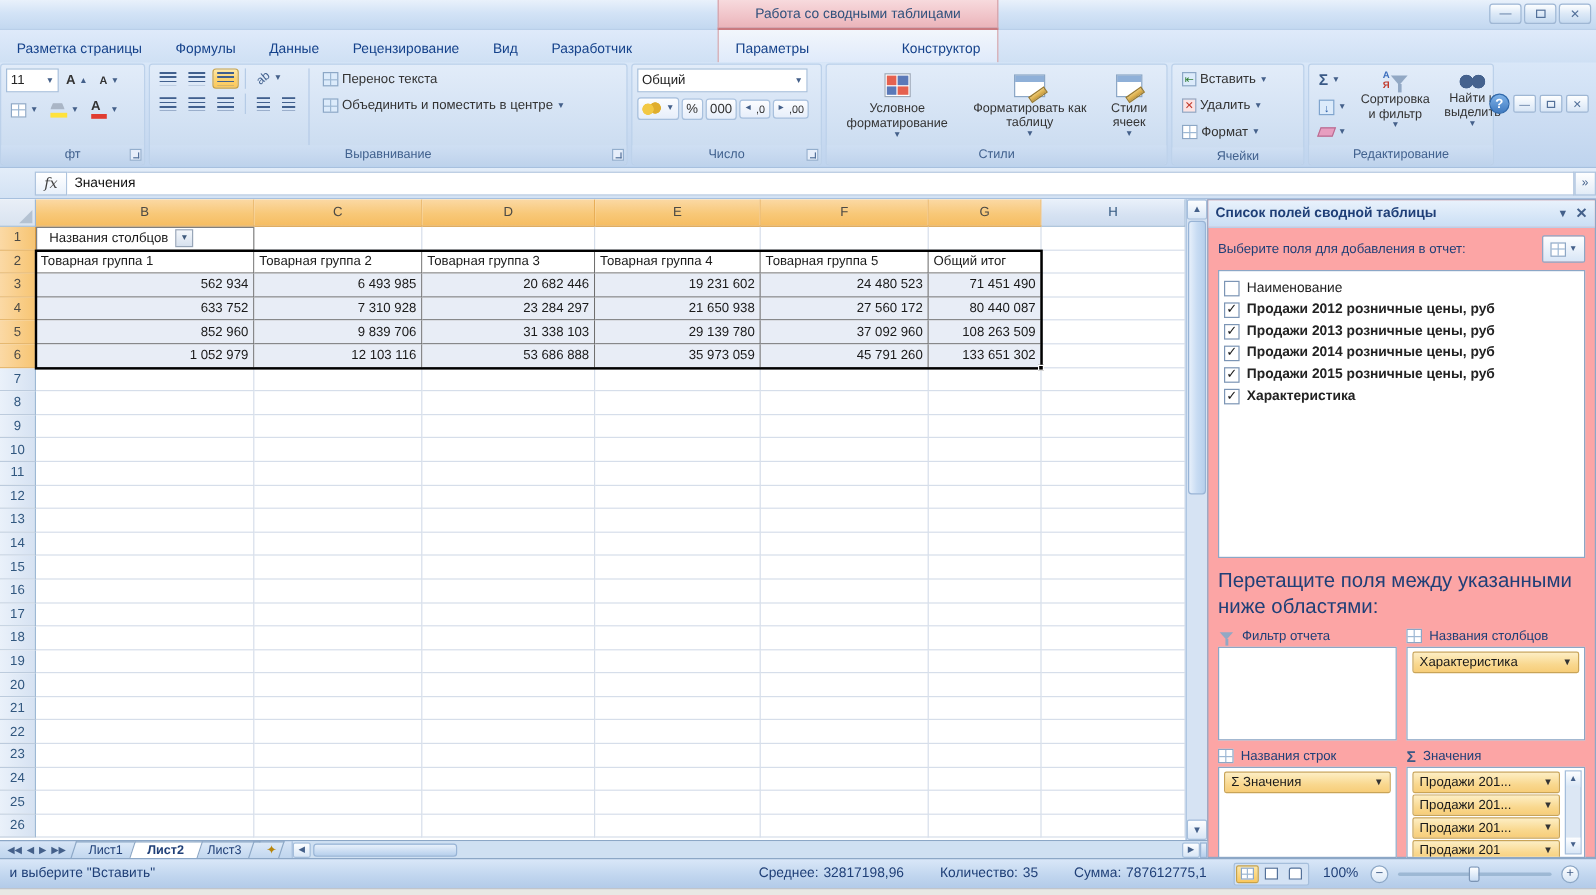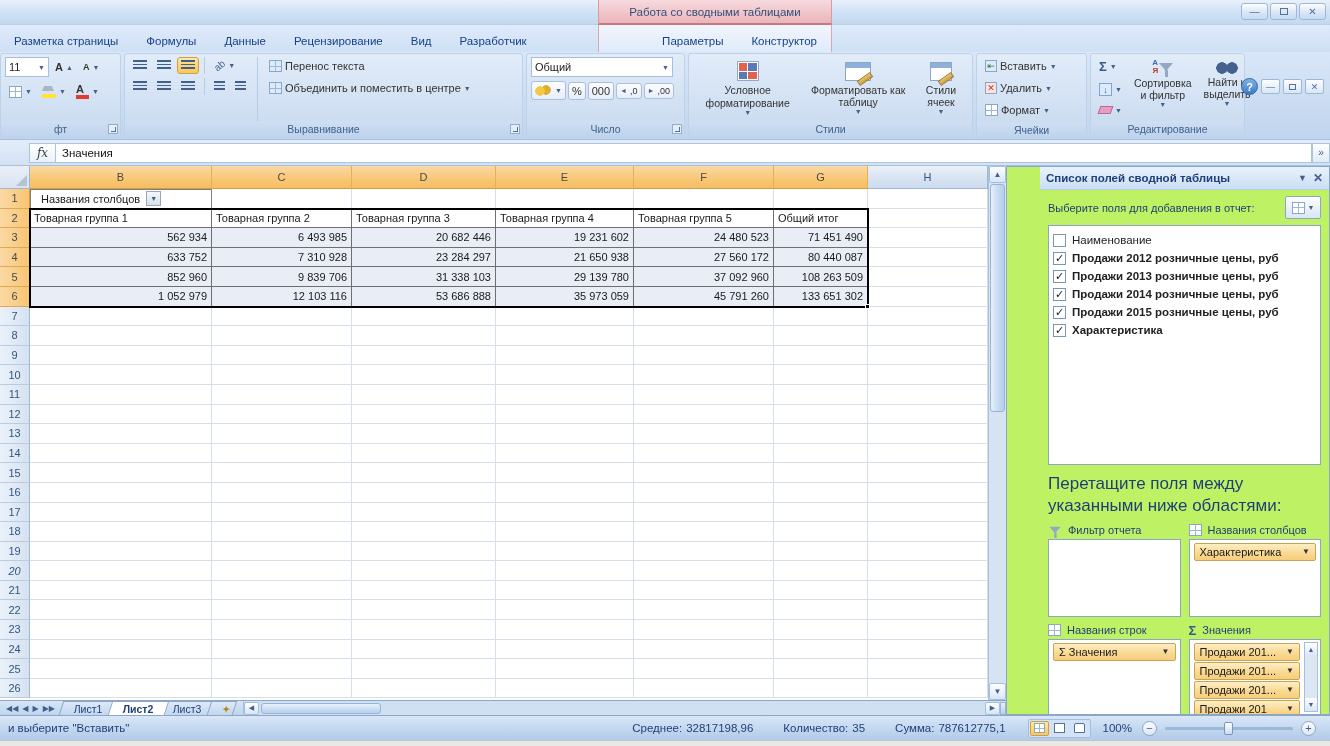--- a/index.html
+++ b/index.html
@@ -17,21 +17,21 @@
   .winctl { position:absolute; right:4px; top:3px; display:flex; gap:2px; }
   .wbtn { width:27px; height:17px; border:1px solid #9fb7d4; border-radius:3px;
     background:linear-gradient(#fdfeff,#dce9f7 50%,#c6daf0); color:#53719a; font-size:10px;
     display:flex; align-items:center; justify-content:center; }
   .wbtn .sq { width:8px; height:7px; border:1px solid #53719a; display:block; }
 
   
   .tabrow { position:absolute; left:0; top:25px; width:1330px; height:27px;
     background:linear-gradient(#dfeafa,#cfe0f4); display:flex; align-items:flex-end; }
   .rtab { padding:4px 14px 5px; font-size:11.5px; color:#15428b; white-space:nowrap; }
-  .ctxtabs { position:absolute; left:598px; top:25px; width:234px; height:27px; display:flex; justify-content:flex-end; align-items:flex-end;
+  .ctxtabs { position:absolute; left:598px; top:25px; width:234px; height:27px; display:flex; justify-content:space-between; align-items:flex-end;
     background:linear-gradient(#f2f6fc,#dfeafa); border-left:1px solid #d9a8ad; border-right:1px solid #d9a8ad; }
   .tabwinctl { position:absolute; right:6px; top:78px; display:flex; gap:3px; align-items:center; z-index:5; }
   .helpbtn { width:17px; height:17px; border-radius:50%; background:linear-gradient(#7fb2e8,#3f7ac0); color:#fff; font-size:11px; font-weight:bold;
     display:flex; align-items:center; justify-content:center; border:1px solid #2f68aa; }
   .sbtn { width:19px; height:15px; border:1px solid #9fb7d4; border-radius:2px; background:linear-gradient(#fdfeff,#d8e6f6); color:#53719a; font-size:9px;
     display:flex; align-items:center; justify-content:center; }
   .sbtn .sq { width:7px; height:6px; border:1px solid #53719a; display:block; }
 
   
   .ribbon { position:absolute; left:0; top:52px; width:1330px; height:88px;
@@ -106,21 +106,21 @@
 
   
   .vscroll { position:absolute; left:988px; top:166px; width:18px; height:534px; background:#d6e3f3; border-left:1px solid #a7c0de; display:flex; flex-direction:column; }
   .scrbtn { height:17px; display:flex; align-items:center; justify-content:center; font-size:8px; color:#44608a;
     background:linear-gradient(#fdfeff,#d8e6f6); border:1px solid #a5bedb; border-radius:2px; }
   .vthumb { height:228px; margin:1px; background:linear-gradient(90deg,#e7f0fb,#c8dcf3 50%,#b6cfec); border:1px solid #98b4d6; border-radius:3px; }
   .vfill { flex:1; }
   .vscroll .bottom { margin-top:auto; }
 
   
-  .panel { position:absolute; left:1006px; top:166px; width:324px; height:549px; background:#bef264; border:1px solid #8ca7c6;padding-left:33px; }
+  .panel { position:absolute; left:1006px; top:166px; width:324px; height:549px; background:#fca5a5; border:1px solid #8ca7c6; }
   .phead { height:23px; background:linear-gradient(#e9f2fc,#cadef4); display:flex; align-items:center; padding:0 6px;
     font-size:11.5px; font-weight:bold; color:#1f3f77; border-bottom:1px solid #b9cfe9; }
   .phbtns { margin-left:auto; display:flex; gap:6px; align-items:center; color:#44608a; }
   .phbtns span { font-size:9px; }
   .phbtns .x { font-size:12px; font-weight:bold; }
   .chooserow { display:flex; align-items:center; justify-content:space-between; padding:6px 8px 2px; font-size:11px; color:#1f3f77; }
   .layoutbtn { width:36px; height:23px; border:1px solid #8ca7c6; border-radius:2px; background:linear-gradient(#fdfeff,#d8e6f6);
     display:flex; align-items:center; justify-content:center; gap:3px; }
   .fieldsbox { margin:4px 8px 0; height:240px; background:#fff; border:1px solid #8ca7c6; padding:5px 4px; overflow:hidden; }
   .fitem { display:flex; align-items:center; gap:6px; height:18px; font-size:11.5px; color:#222; }
@@ -647,21 +647,21 @@
       <div class="grow" style="height: 19.6px;">
         <div class="rowhead">19</div>
         <div class="cell" style="width: 182px;"></div>
         <div class="cell" style="width: 140px;"></div>
         <div class="cell" style="width: 144px;"></div>
         <div class="cell" style="width: 138px;"></div>
         <div class="cell" style="width: 140px;"></div>
         <div class="cell" style="width: 94px;"></div>
         <div class="cell" style="width: 120px;"></div>
       </div>
-      <div class="grow" style="height: 19.6px; font-style: italic;">
+      <div class="grow" style="height: 19.6px;">
         <div class="rowhead">20</div>
         <div class="cell" style="width: 182px;"></div>
         <div class="cell" style="width: 140px;"></div>
         <div class="cell" style="width: 144px;"></div>
         <div class="cell" style="width: 138px;"></div>
         <div class="cell" style="width: 140px;"></div>
         <div class="cell" style="width: 94px;"></div>
         <div class="cell" style="width: 120px;"></div>
       </div>
       <div class="grow" style="height: 19.6px;">

